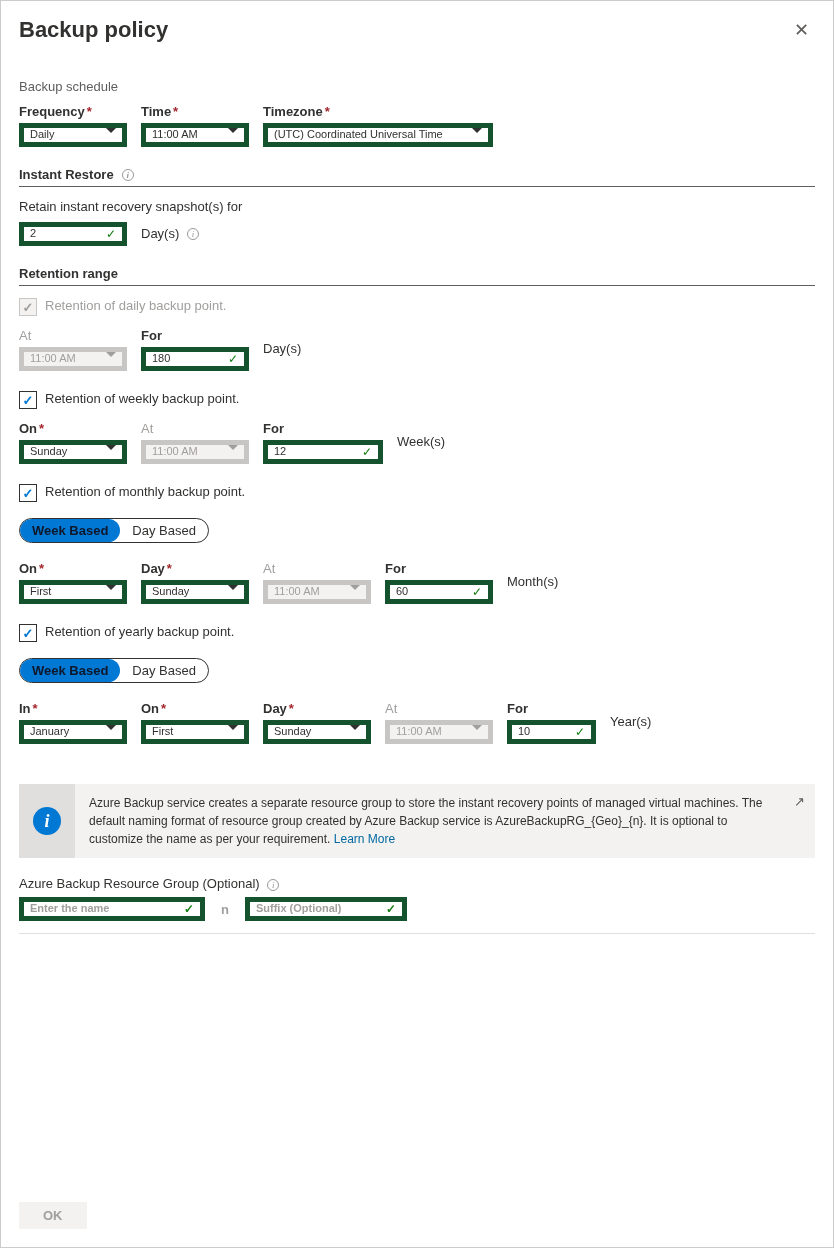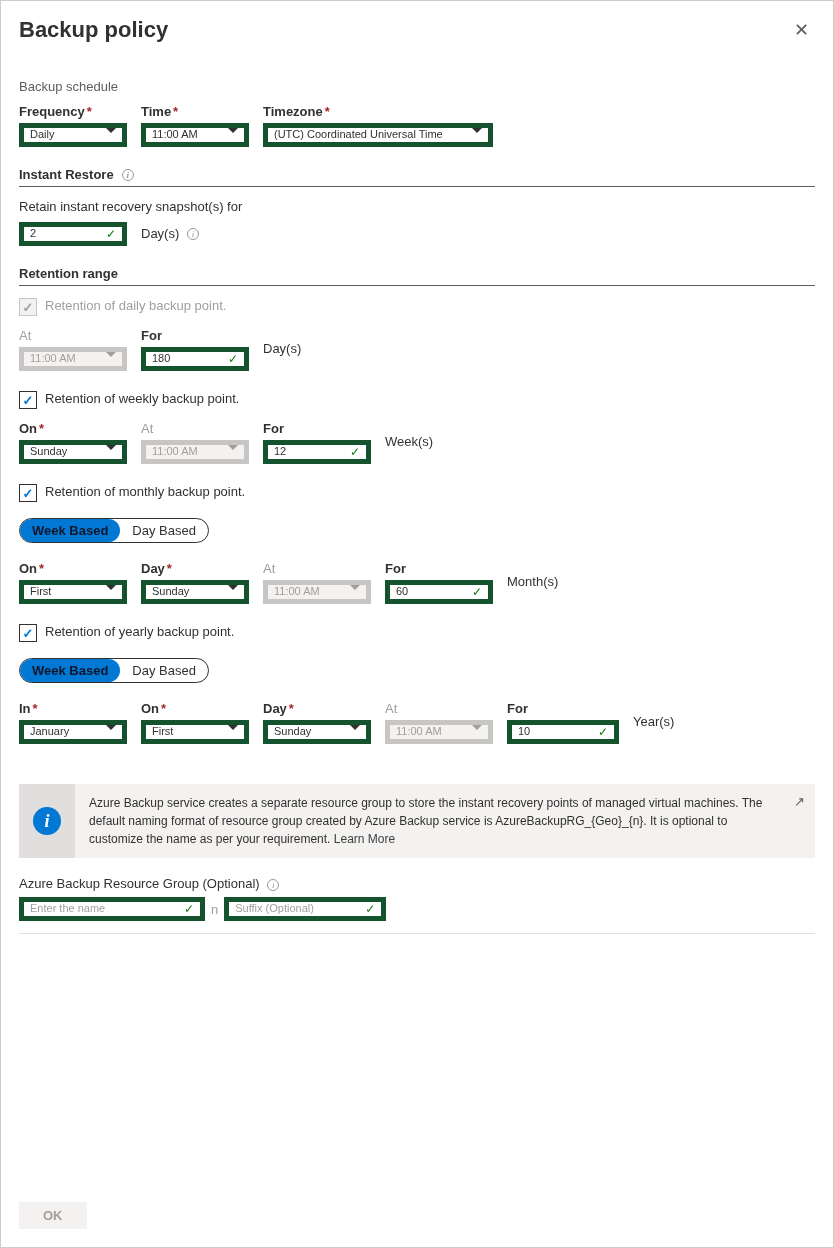--- a/index.html
+++ b/index.html
@@ -80,21 +80,21 @@
   }
   .info-icon-box {
     width: 56px; background: #e1dfdd; display: flex; align-items: center; justify-content: center;
   }
   .info-circle {
     width: 28px; height: 28px; border-radius: 50%; background: #0078d4;
     color: #fff; font-weight: bold; font-size: 18px; font-style: italic;
     display: flex; align-items: center; justify-content: center; font-family: serif;
   }
   .info-text { padding: 10px 40px 10px 14px; font-size: 12px; color: #323130; line-height: 1.5; flex:1;}
-  .info-text a { color: #404040; text-decoration: none; cursor: pointer; }
+  .info-text a { color: #0369a1; text-decoration: none; cursor: pointer; }
   .ext-link-icon { position: absolute; right: 10px; top: 10px; font-size: 13px; color: #605e5c; cursor:pointer;}
   .rg-sep { font-size: 13px; color: #a19f9d; align-self: center; }
   .hr-light { border: none; border-top: 1px solid #e1dfdd; margin-top: 12px; }
   .footer { position: absolute; bottom: 18px; left: 18px; }
   .ok-btn {
     background: #f3f2f1; color: #a19f9d; border: none; padding: 6px 24px;
     font-size: 13px; font-weight: 600; cursor: default;
   }
   .placeholder-text { color: #a19f9d; }
 </style>
@@ -189,21 +189,21 @@
     </div>
     <div class="field">
       <span class="label muted">At</span>
       <div class="select disabled" style="width:108px;">
           <span>11:00 AM</span>
           <span class="chevron"></span>
         </div>
     </div>
     <div class="field">
       <span class="label">For</span>
-      <div class="text-input validated" style="width:108px;">
+      <div class="text-input validated" style="width:120px;">
           <span>12</span>
         </div>
     </div>
     <span class="unit">Week(s)</span>
   </div>
 
   
   <div class="checkbox-row">
     <div class="checkbox checked"></div>
     <span class="checkbox-label">Retention of monthly backup point.</span>
@@ -276,21 +276,21 @@
     </div>
     <div class="field">
       <span class="label muted">At</span>
       <div class="select disabled" style="width:108px;">
           <span>11:00 AM</span>
           <span class="chevron"></span>
         </div>
     </div>
     <div class="field">
       <span class="label">For</span>
-      <div class="text-input validated" style="width:112px;">
+      <div class="text-input validated" style="width:89px;">
           <span>10</span>
         </div>
     </div>
     <span class="unit">Year(s)</span>
   </div>
 
   
   <div class="info-banner">
     <div class="info-icon-box">
       <div class="info-circle">i</div>
@@ -299,21 +299,21 @@
       <span>Azure Backup service creates a separate resource group to store the instant recovery points of managed virtual machines. The default naming format of resource group created by Azure Backup service is AzureBackupRG_{Geo}_{n}. It is optional to customize the name as per your requirement. </span><a>Learn More</a>
     </div>
     <div class="ext-link-icon">↗</div>
   </div>
 
   
   <div style="margin-top:18px; font-size:13px;">
     <span>Azure Backup Resource Group (Optional)</span>
     <span class="info-icon">i</span>
   </div>
-  <div class="row" style="margin-top:6px; gap:6px;">
+  <div class="row" style="margin-top:6px; gap:16px;font-weight:bold;">
     <div class="text-input validated" style="width:186px;">
         <span class="placeholder-text">Enter the name</span>
       </div>
     <span class="rg-sep">n</span>
     <div class="text-input validated" style="width:162px;">
         <span class="placeholder-text">Suffix (Optional)</span>
       </div>
   </div>
   <hr class="hr-light">
 

